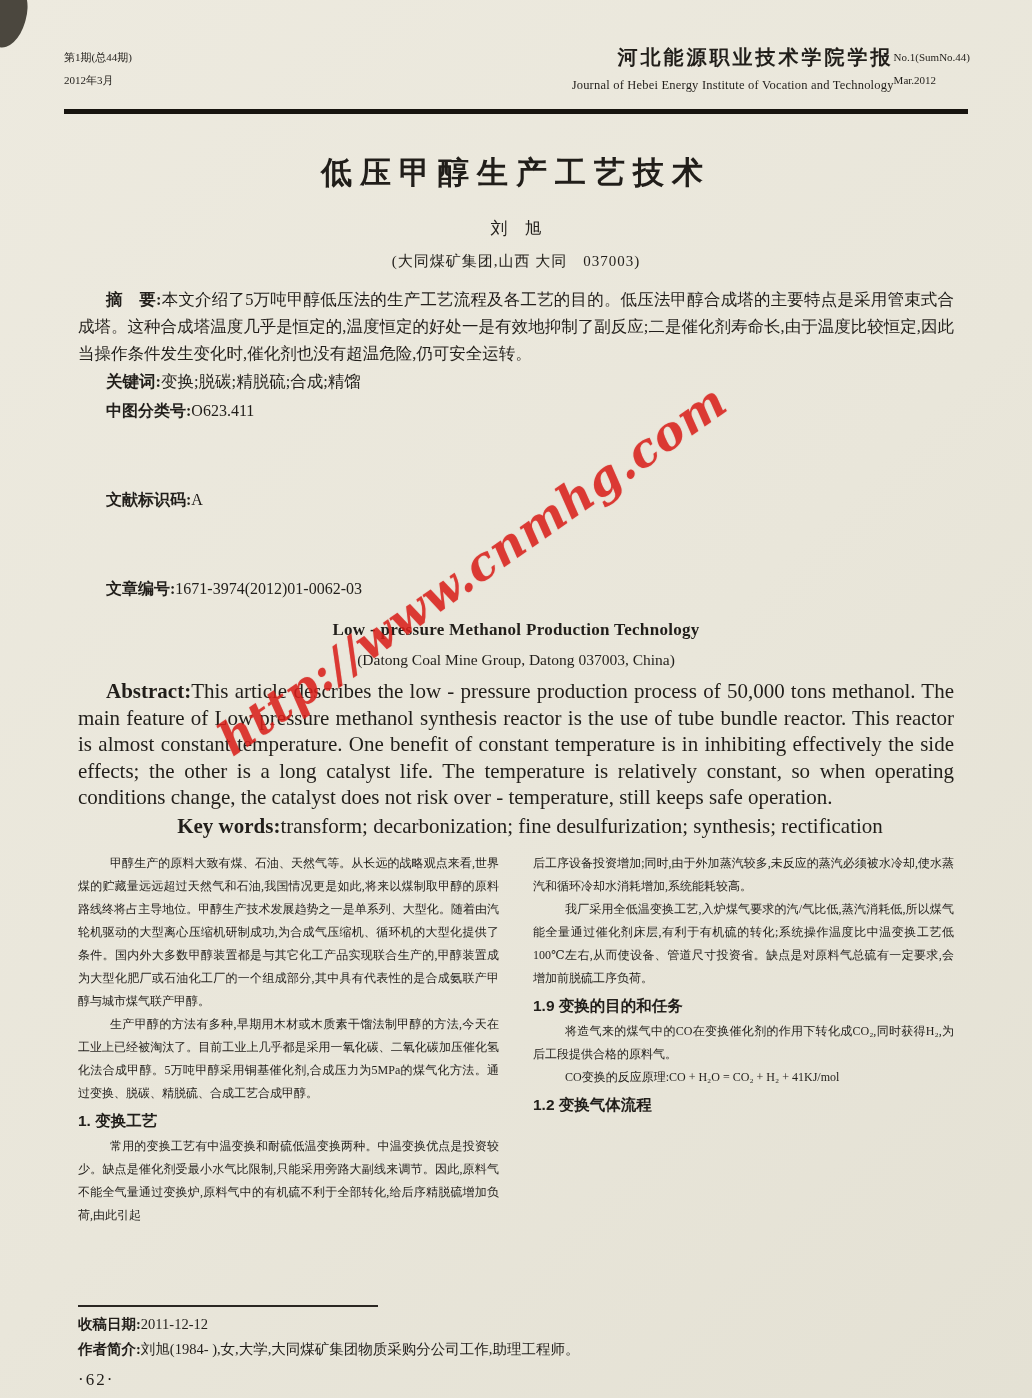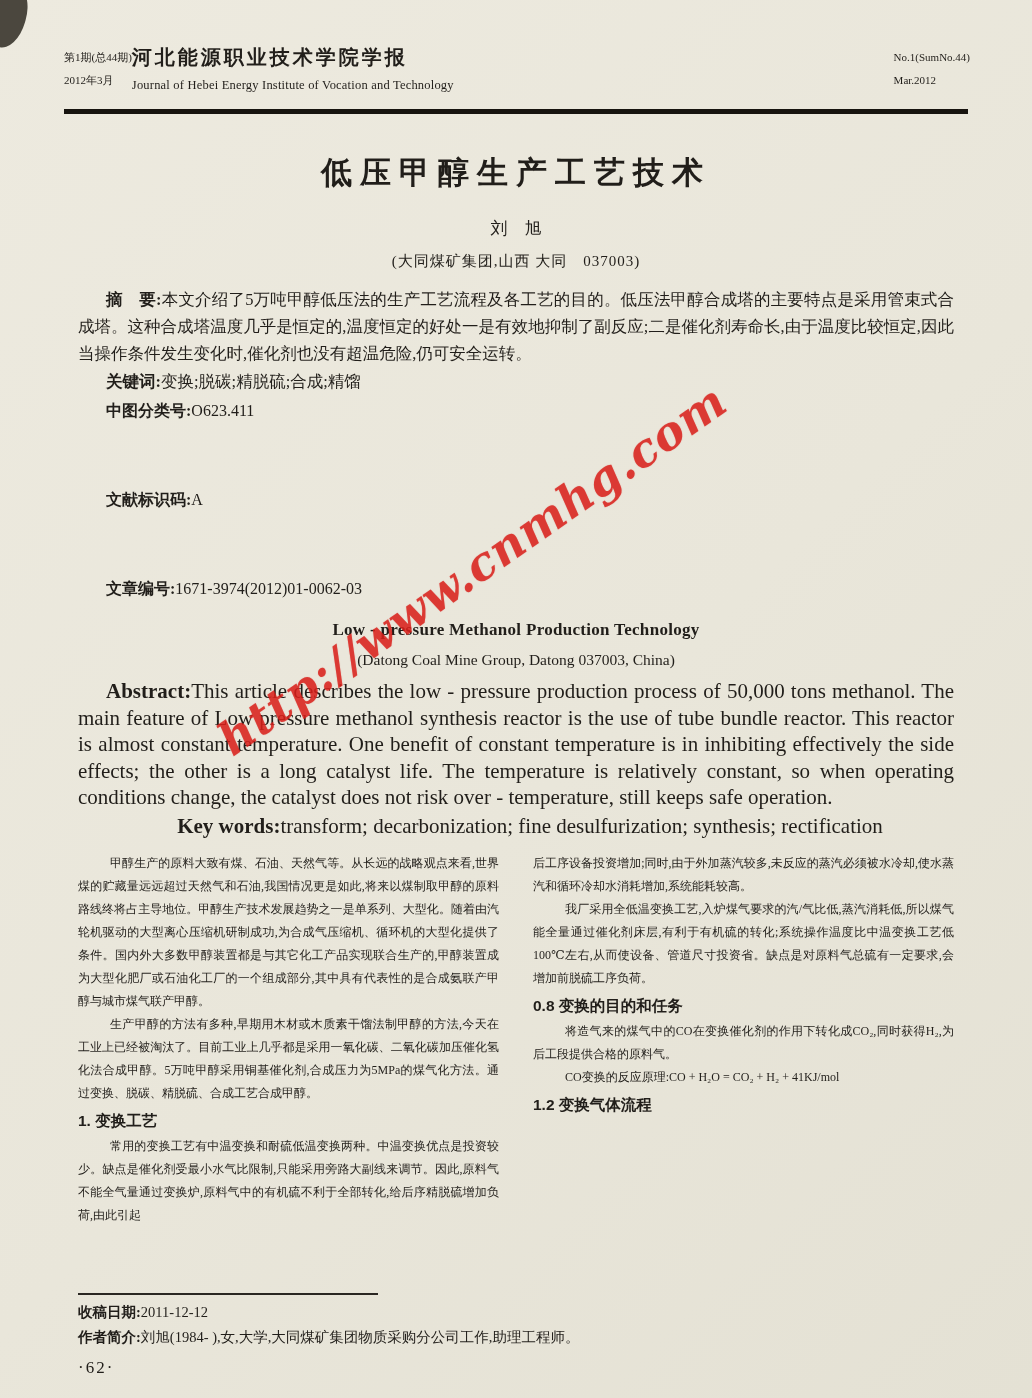--- a/index.html
+++ b/index.html
@@ -17,21 +17,21 @@
     width:38px; height:64px;
     background:#2e2a22; border-radius:48%;
     transform:rotate(16deg); opacity:.85;
   }
   
   .jheader {
     display:flex; justify-content:space-between; align-items:center;
     padding:44px 62px 8px 64px;
   }
   .jh-side { font-size:11px; line-height:23px; text-align:left; white-space:nowrap; }
-  .jh-center { text-align:left; flex:1; }
+  .jh-center { text-align:right; flex:1; }
   .jname-cn { font-size:20px; font-weight:bold; letter-spacing:3px; }
   .jname-en { font-size:12.5px; margin-top:7px; letter-spacing:.2px; }
   .header-rule { height:5px; background:#17140f; margin:8px 64px 0 64px; }
   
   .title-cn { font-size:31px; font-weight:bold; text-align:center; letter-spacing:8px; margin:38px 0 16px; }
   .author-cn { text-align:center; font-size:17px; margin-top:23px; }
   .affil-cn  { text-align:center; font-size:15px; margin-top:12px; letter-spacing:1px; }
   
   .meta { padding:0 78px; }
   .lbl { font-weight:bold; }
@@ -48,21 +48,21 @@
   
   .columns { display:flex; gap:34px; padding:0 78px; margin-top:13px; }
   .col { flex:1; min-width:0; }
   .para { font-size:12px; line-height:23px; text-align:justify; margin:0; }
   .indent { text-indent:32px; }
   .heading {
     font-weight:bold; font-size:15.5px; margin:4px 0 3px;
     font-family:"Liberation Sans","DejaVu Sans",sans-serif;
   }
   
-  .pfooter { position:absolute; left:78px; right:78px; bottom:20px; }
+  .pfooter { position:absolute; left:78px; right:78px; bottom:8px; }
   .footer-rule { width:300px; height:2px; background:#2a2722; margin-bottom:5px; }
   .fline { margin:0; font-size:14.5px; line-height:25px; }
   .pageno { font-size:17px; margin-top:8px; letter-spacing:2px; }
   
   .watermark {
     position:absolute; left:170px; top:548px; width:590px;
     transform:rotate(-35deg);
     font-size:46px; font-weight:bold; font-style:italic;
     color:rgba(217,31,26,0.78);
     text-align:center; letter-spacing:1px;
@@ -122,21 +122,21 @@
   <div class="columns">
     <div class="col">
       <p class="para indent">甲醇生产的原料大致有煤、石油、天然气等。从长远的战略观点来看,世界煤的贮藏量远远超过天然气和石油,我国情况更是如此,将来以煤制取甲醇的原料路线终将占主导地位。甲醇生产技术发展趋势之一是单系列、大型化。随着由汽轮机驱动的大型离心压缩机研制成功,为合成气压缩机、循环机的大型化提供了条件。国内外大多数甲醇装置都是与其它化工产品实现联合生产的,甲醇装置成为大型化肥厂或石油化工厂的一个组成部分,其中具有代表性的是合成氨联产甲醇与城市煤气联产甲醇。</p>
       <p class="para indent">生产甲醇的方法有多种,早期用木材或木质素干馏法制甲醇的方法,今天在工业上已经被淘汰了。目前工业上几乎都是采用一氧化碳、二氧化碳加压催化氢化法合成甲醇。5万吨甲醇采用铜基催化剂,合成压力为5MPa的煤气化方法。通过变换、脱碳、精脱硫、合成工艺合成甲醇。</p>
       <p class="para heading">1. 变换工艺</p>
       <p class="para indent">常用的变换工艺有中温变换和耐硫低温变换两种。中温变换优点是投资较少。缺点是催化剂受最小水气比限制,只能采用旁路大副线来调节。因此,原料气不能全气量通过变换炉,原料气中的有机硫不利于全部转化,给后序精脱硫增加负荷,由此引起</p>
     </div>
     <div class="col">
       <p class="para">后工序设备投资增加;同时,由于外加蒸汽较多,未反应的蒸汽必须被水冷却,使水蒸汽和循环冷却水消耗增加,系统能耗较高。</p>
       <p class="para indent">我厂采用全低温变换工艺,入炉煤气要求的汽/气比低,蒸汽消耗低,所以煤气能全量通过催化剂床层,有利于有机硫的转化;系统操作温度比中温变换工艺低100℃左右,从而使设备、管道尺寸投资省。缺点是对原料气总硫有一定要求,会增加前脱硫工序负荷。</p>
-      <p class="para heading">0.8 变换的目的和任务</p>
+      <p class="para heading">1.9 变换的目的和任务</p>
       <p class="para indent">将造气来的煤气中的CO在变换催化剂的作用下转化成CO₂,同时获得H₂,为后工段提供合格的原料气。</p>
       <p class="para indent">CO变换的反应原理:CO + H₂O = CO₂ + H₂ + 41KJ/mol</p>
       <p class="para heading">1.2 变换气体流程</p>
     </div>
   </div>
 
   <footer class="pfooter">
     <div class="footer-rule"></div>
     <p class="fline"><b class="lbl">收稿日期:</b><span>2011-12-12</span></p>
     <p class="fline"><b class="lbl">作者简介:</b><span>刘旭(1984- ),女,大学,大同煤矿集团物质采购分公司工作,助理工程师。</span></p>

